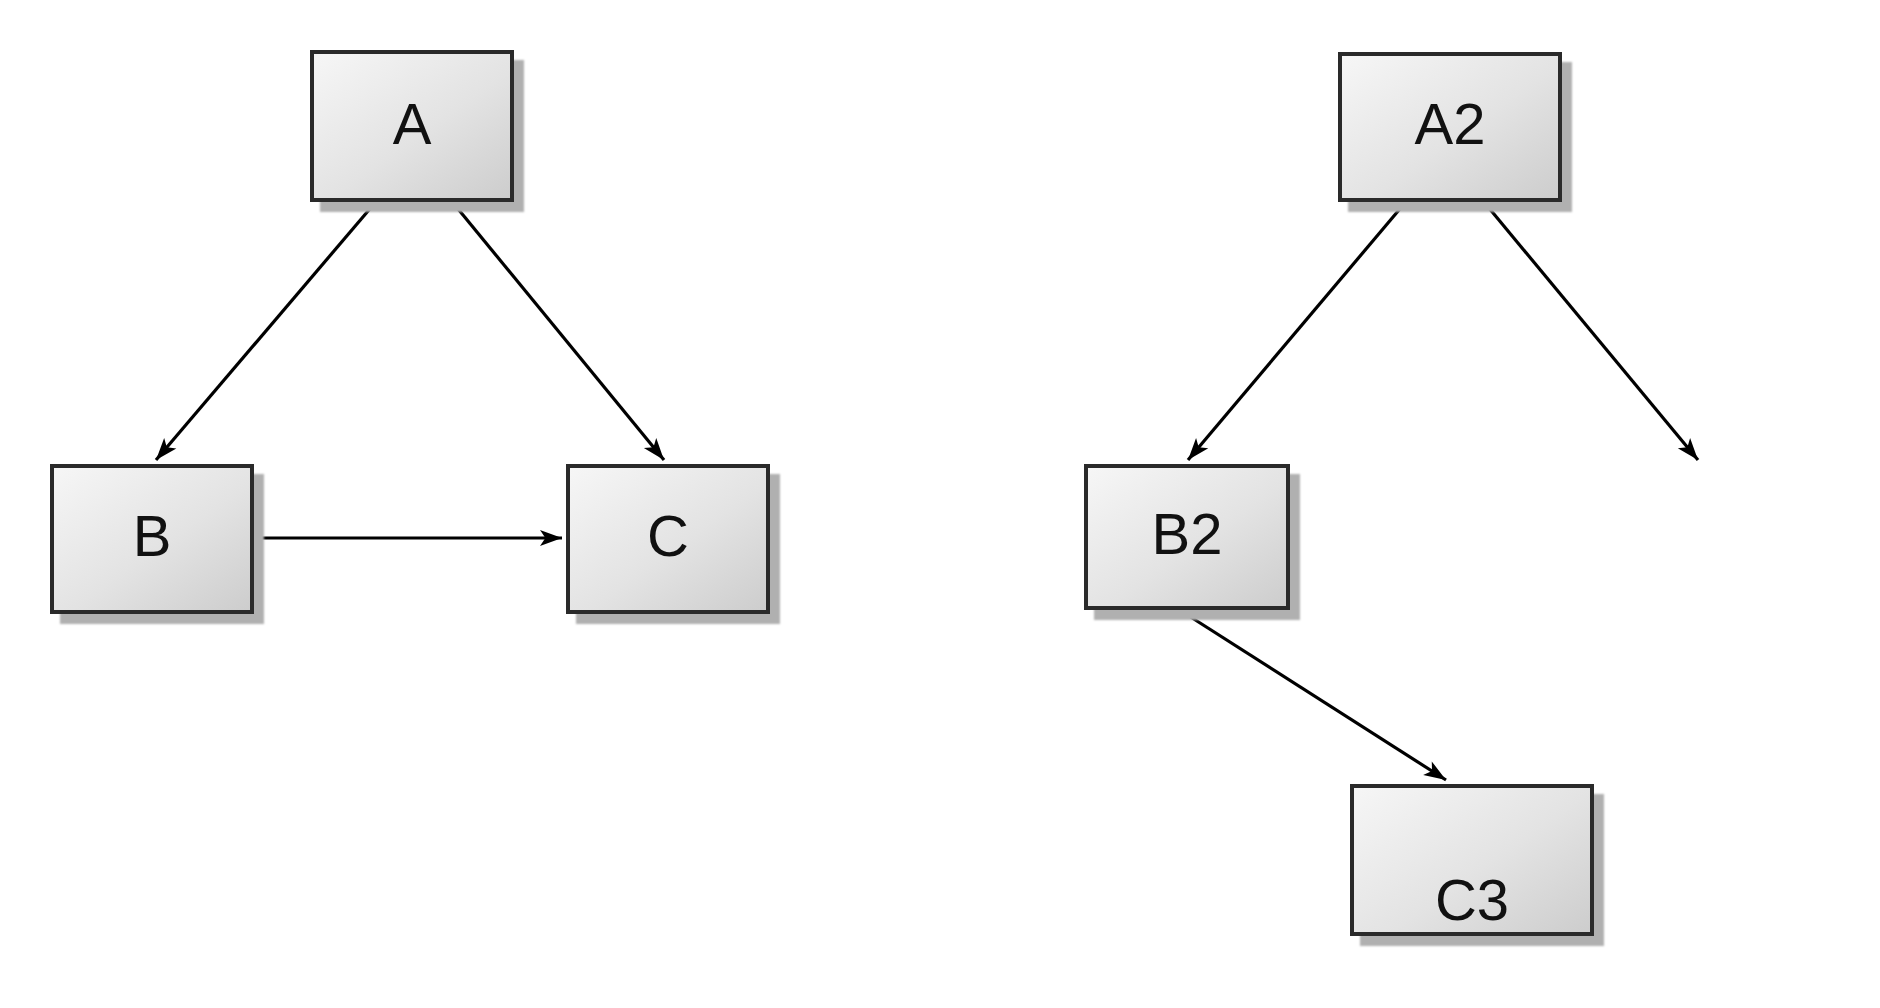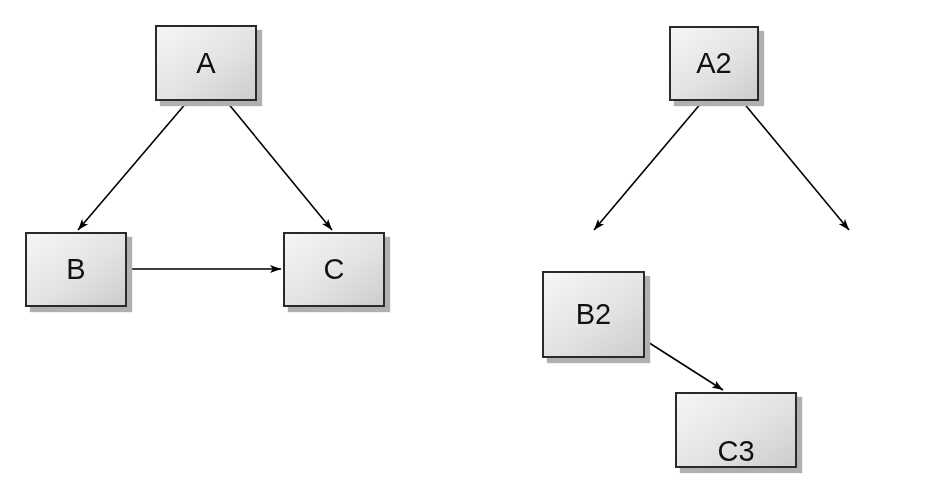--- a/index.html
+++ b/index.html
@@ -63,22 +63,22 @@
 
 <div class="node" style="left: 155px; top: 25px; width: 102px; height: 76px;">
       <span class="node-label">A</span>
     </div>
     <div class="node" style="left: 25px; top: 232px; width: 102px; height: 75px;">
       <span class="node-label">B</span>
     </div>
     <div class="node" style="left: 283px; top: 232px; width: 102px; height: 75px;">
       <span class="node-label">C</span>
     </div>
-    <div class="node" style="left: 669px; top: 26px; width: 90px; height: 75px;">
+    <div class="node" style="left: 669px; top: 26px; width: 112px; height: 75px;">
       <span class="node-label">A2</span>
     </div>
-    <div class="node" style="left: 542px; top: 232px; width: 103px; height: 87px; margin-top: 39px;">
+    <div class="node" style="left: 542px; top: 232px; width: 103px; height: 73px;">
       <span class="node-label">B2</span>
     </div>
     <div class="node" style="left: 675px; top: 392px; width: 122px; height: 76px; align-items: flex-end;">
       <span class="node-label">C3</span>
     </div>
   </div>
 
 </body></html>

